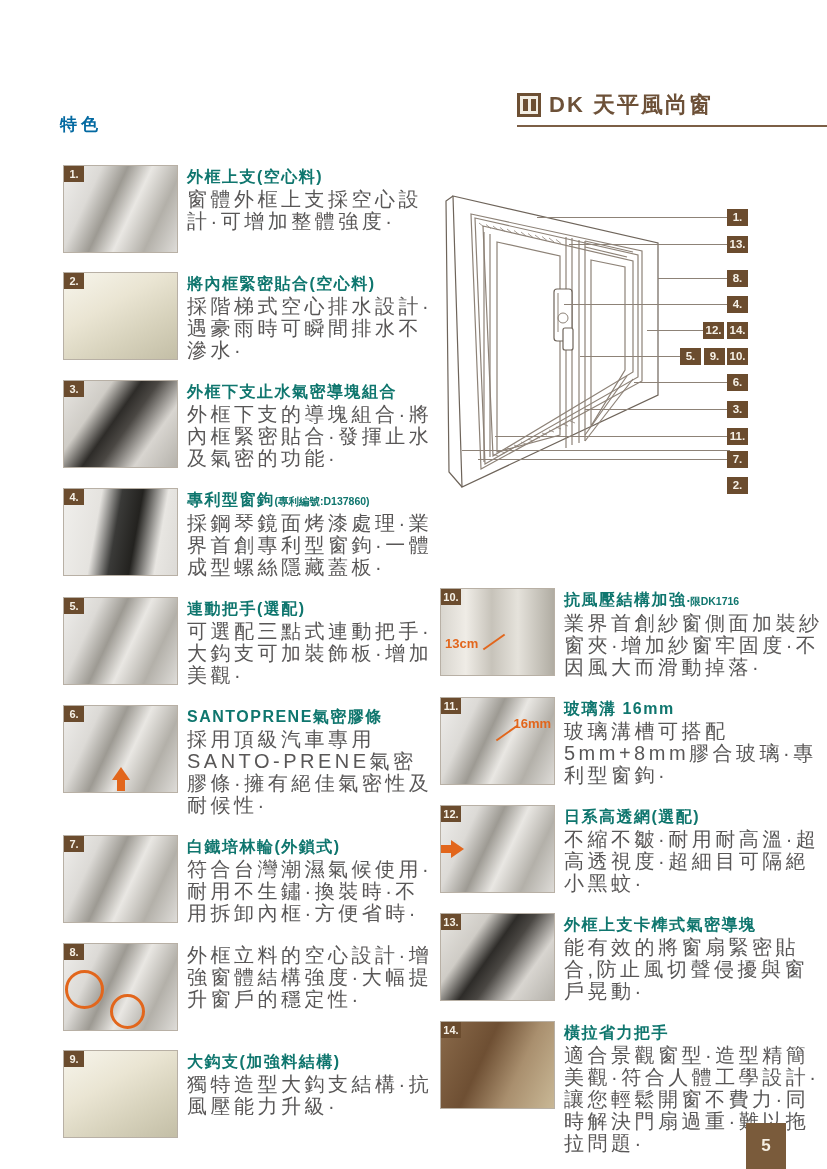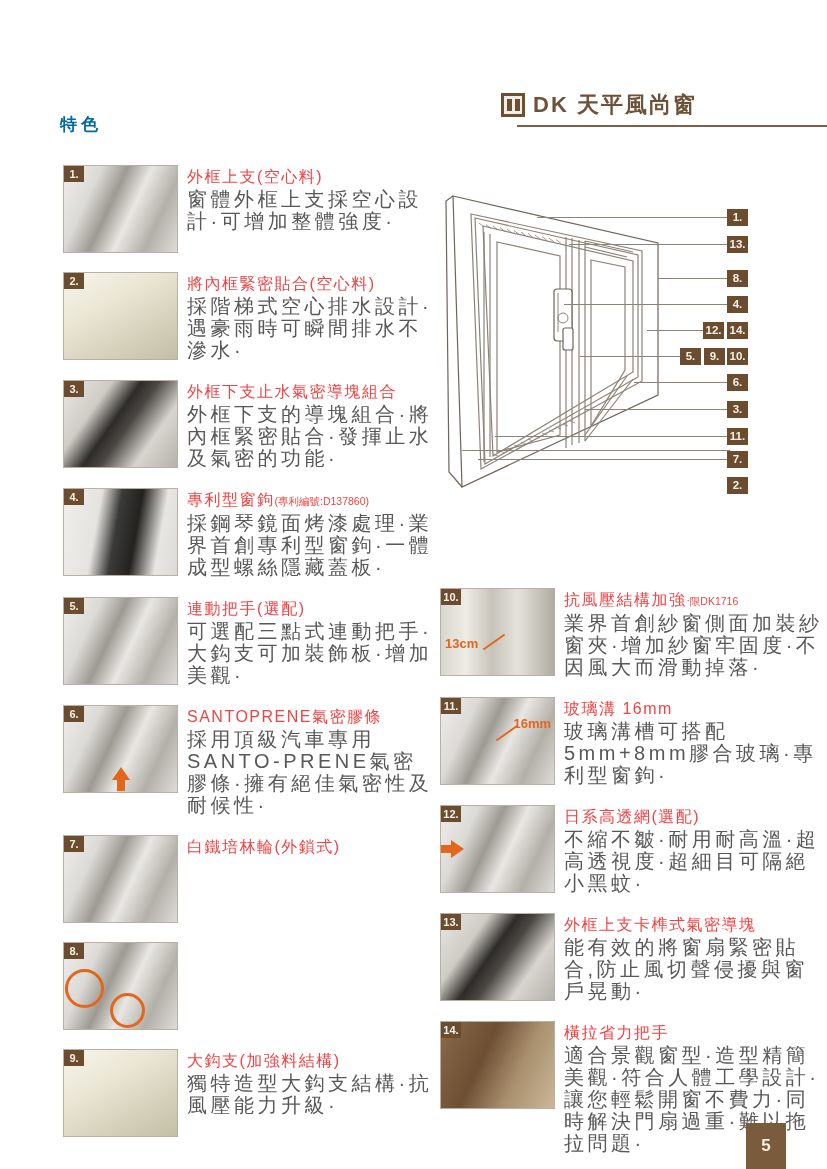--- a/index.html
+++ b/index.html
@@ -2,39 +2,39 @@
 <html><head>
 <meta charset="utf-8">
 <style>
   html,body{margin:0;padding:0;}
   body{
     width:827px;height:1169px;position:relative;background:#ffffff;
     font-family:"Liberation Sans","DejaVu Sans",sans-serif;
     overflow:hidden;
   }
   
-  .hdr{position:absolute;left:501px;top:90px;width:278px;display:flex;align-items:center;}
+  .hdr{position:absolute;left:517px;top:90px;width:278px;display:flex;align-items:center;}
   .hdr-icon{width:24px;height:24px;background:#6d4f33;position:relative;flex:0 0 auto;}
   .hdr-icon .pane{position:absolute;background:#f3eee4;}
   .hdr-icon .pane.frame{left:3px;top:3px;width:18px;height:18px;background:#f3eee4;}
   .hdr-icon .pane.g1{left:6px;top:6px;width:5px;height:12px;background:#6d4f33;}
   .hdr-icon .pane.g2{left:13px;top:6px;width:5px;height:12px;background:#6d4f33;border-left:1px solid #f3eee4;}
   .hdr-title{color:#6d5138;font-size:22px;font-weight:bold;letter-spacing:2px;margin-left:8px;white-space:nowrap;}
   .hdr-rule{position:absolute;left:517px;top:125px;width:310px;height:2px;background:#7c5f46;}
   .section-label{position:absolute;left:60px;top:113px;color:#0369a1;font-size:17px;font-weight:bold;letter-spacing:4px;}
   
   .col{position:absolute;}
   #features-left{left:63px;top:165px;width:374px;}
   #features-right{left:440px;top:588px;width:387px;}
   .feat{display:flex;min-height:88px;margin-bottom:19px;}
   .thumb{width:115px;height:88px;border:1px solid #b8b0a5;box-sizing:border-box;position:relative;flex:0 0 auto;overflow:hidden;}
   .num{position:absolute;left:0;top:0;min-width:20px;height:16px;background:#6b4c2e;color:#f6f1e7;
        font-size:11px;font-weight:bold;text-align:center;line-height:16px;padding:0 2px;box-sizing:border-box;}
   .ftext{flex:1;padding-left:9px;padding-top:1px;}
-  .ftitle{color:#ef4444;font-size:16px;font-weight:normal;letter-spacing:1.5px;line-height:22px;}
+  .ftitle{color:#0f766e;font-size:16px;font-weight:bold;letter-spacing:1.5px;line-height:22px;}
   .fsuffix{font-size:10.5px;letter-spacing:0;}
   .fdesc{color:#595757;font-size:20px;letter-spacing:3.5px;line-height:22px;}
   
   .ph-metal{background:linear-gradient(115deg,#efeeec 0%,#dcdad6 25%,#9d9a93 42%,#e9e7e3 58%,#b3b0a9 78%,#dedcd8 100%);}
   .ph-metal-dark{background:linear-gradient(125deg,#e8e6e2 0%,#cfccc6 28%,#2e2c29 45%,#4a4743 55%,#d8d5d0 75%,#b5b2ab 100%);}
   .ph-cream{background:linear-gradient(150deg,#f7f5ec 0%,#eae5d3 38%,#d7d2bc 68%,#c3bea6 100%);}
   .ph-dark{background:linear-gradient(100deg,#f0efec 0%,#e5e3df 30%,#3a3a38 46%,#23221f 62%,#e8e6e2 82%,#dcdad6 100%);}
   .ph-vert{background:linear-gradient(90deg,#d9d6cf 0%,#efece6 22%,#c7c3ba 45%,#e5e2db 68%,#b0aca2 100%);}
   .ph-warm{background:linear-gradient(115deg,#8a6a4a 0%,#6e4f33 38%,#a98f6e 66%,#c9b896 100%);}
   
@@ -201,29 +201,31 @@
         <div class="ftitle">SANTOPRENE氣密膠條</div>
         <div class="fdesc">採用頂級汽車專用SANTO-PRENE氣密膠條·擁有絕佳氣密性及耐候性·</div>
       </div>
     </div>
     <div class="feat">
       <div class="thumb ph-metal">
         <span class="num">7.</span>
       </div>
       <div class="ftext">
         <div class="ftitle">白鐵培林輪(外鎖式)</div>
+        <div class="fdesc">符合台灣潮濕氣候使用·耐用不生鏽·換裝時·不用拆卸內框·方便省時·</div>
       </div>
     </div>
     <div class="feat">
       <div class="thumb ph-metal">
         <span class="num">8.</span>
         <div class="mk-c1"></div>
         <div class="mk-c2"></div>
       </div>
       <div class="ftext">
+        <div class="fdesc">外框立料的空心設計·增強窗體結構強度·大幅提升窗戶的穩定性·</div>
       </div>
     </div>
     <div class="feat">
       <div class="thumb ph-cream">
         <span class="num">9.</span>
       </div>
       <div class="ftext">
         <div class="ftitle">大鈎支(加強料結構)</div>
         <div class="fdesc">獨特造型大鈎支結構·抗風壓能力升級·</div>
       </div>

